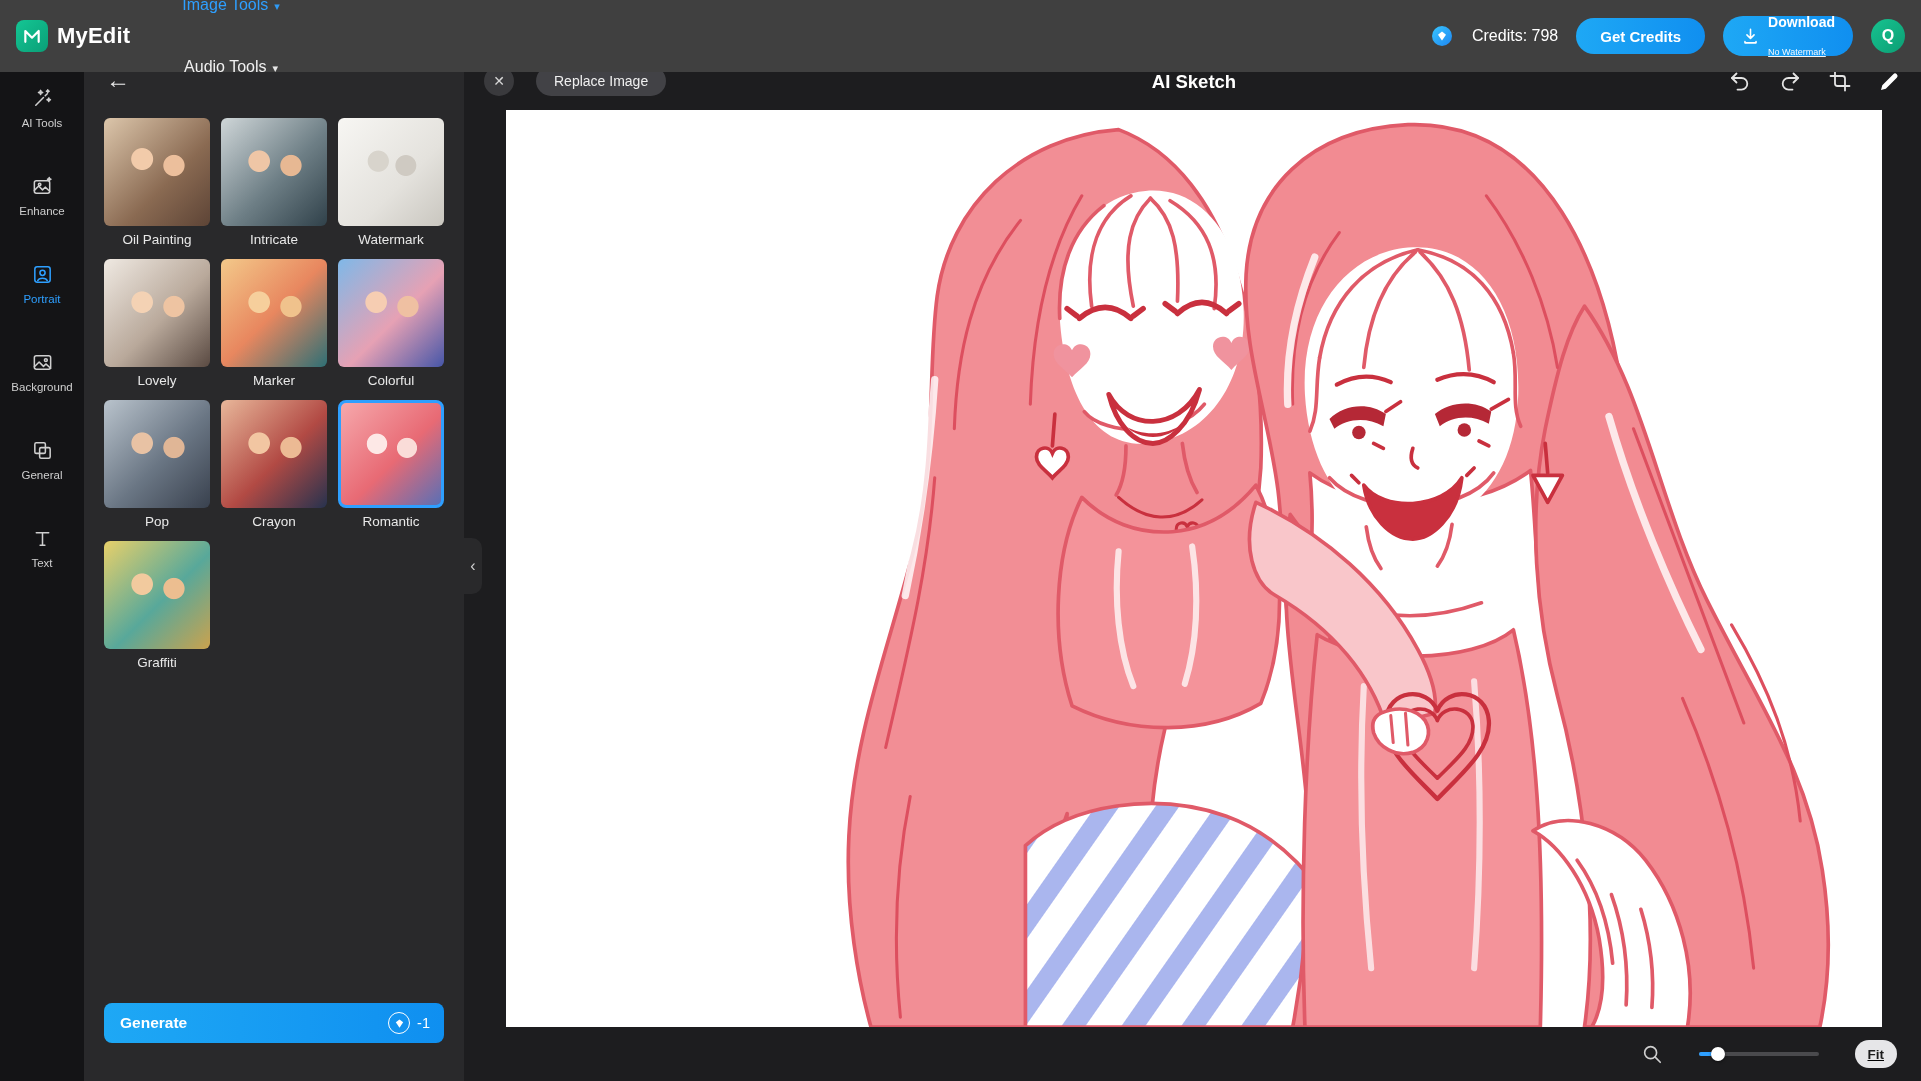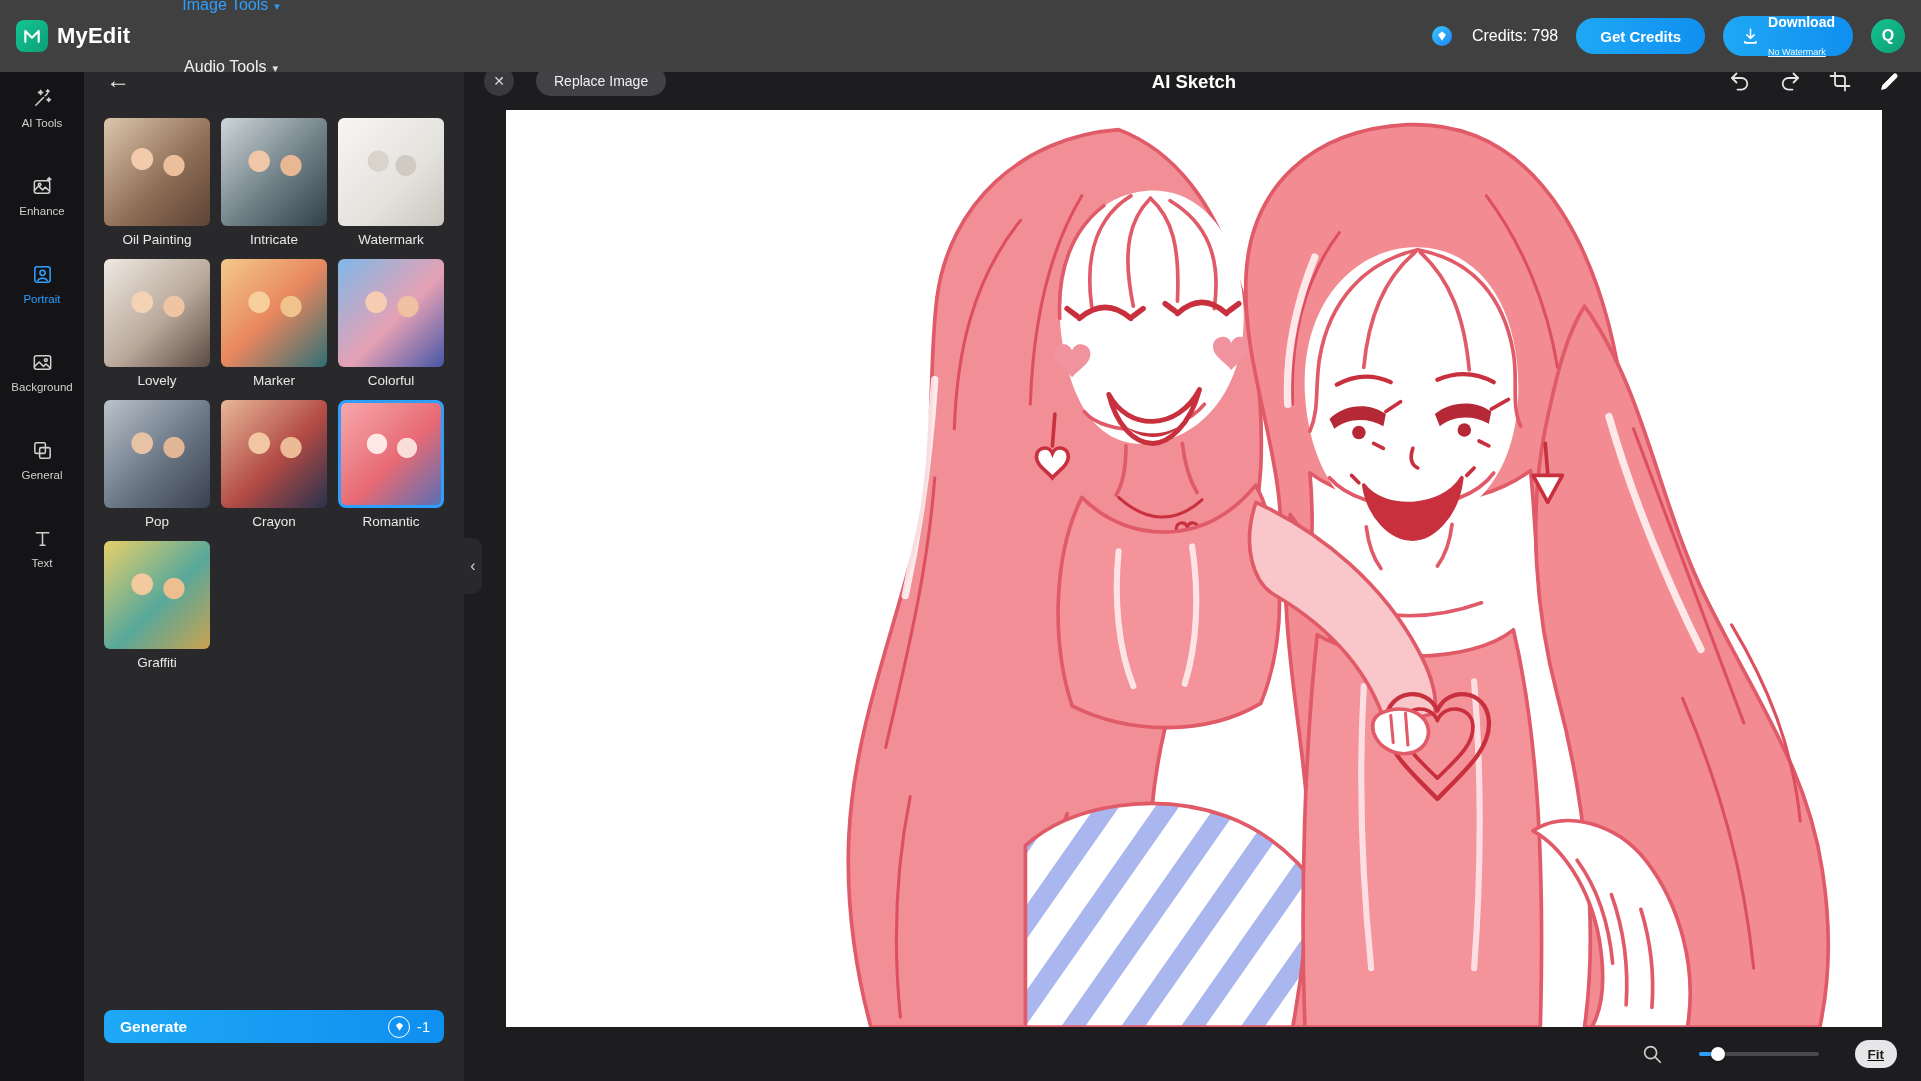--- a/index.html
+++ b/index.html
@@ -56,21 +56,21 @@
   .th1{background-color:#5a6b72;background-image:radial-gradient(circle at 36% 40%, #efc6a6 0 11%, rgba(0,0,0,0) 12%),radial-gradient(circle at 66% 44%, #e7b893 0 11%, rgba(0,0,0,0) 12%),linear-gradient(135deg,#cfd6d8,#6e7f86 55%,#30414a);}
   .th2{background-color:#e9e7e2;background-image:radial-gradient(circle at 38% 40%, #d8d4cc 0 11%, rgba(0,0,0,0) 12%),radial-gradient(circle at 64% 44%, #cfcac2 0 11%, rgba(0,0,0,0) 12%),linear-gradient(135deg,#f7f6f3,#e4e2dd 60%,#c9c6bf);}
   .th3{background-color:#9c8a7c;background-image:radial-gradient(circle at 36% 40%, #f4d2b4 0 11%, rgba(0,0,0,0) 12%),radial-gradient(circle at 66% 44%, #eec4a2 0 11%, rgba(0,0,0,0) 12%),linear-gradient(135deg,#efe9e2,#b9a99b 55%,#5a4a42);}
   .th4{background-color:#c97a52;background-image:radial-gradient(circle at 36% 40%, #f6cf9c 0 11%, rgba(0,0,0,0) 12%),radial-gradient(circle at 66% 44%, #f0c28c 0 11%, rgba(0,0,0,0) 12%),linear-gradient(135deg,#f3c98a,#e8875f 50%,#2e6f75);}
   .th5{background-color:#7a86c2;background-image:radial-gradient(circle at 36% 40%, #f6cdb2 0 11%, rgba(0,0,0,0) 12%),radial-gradient(circle at 66% 44%, #efc0a2 0 11%, rgba(0,0,0,0) 12%),linear-gradient(135deg,#7fb8e8,#e6a1b4 55%,#4656a8);}
   .th6{background-color:#6a7684;background-image:radial-gradient(circle at 36% 40%, #e8c2a4 0 11%, rgba(0,0,0,0) 12%),radial-gradient(circle at 66% 44%, #e0b696 0 11%, rgba(0,0,0,0) 12%),linear-gradient(135deg,#b9c3cc,#6a7684 55%,#39414e);}
   .th7{background-color:#a35a4c;background-image:radial-gradient(circle at 36% 40%, #f2c6a2 0 11%, rgba(0,0,0,0) 12%),radial-gradient(circle at 66% 44%, #ecba94 0 11%, rgba(0,0,0,0) 12%),linear-gradient(135deg,#e8b79a,#b24a44 55%,#27324e);}
   .th8{background-color:#ee8a90;background-image:radial-gradient(circle at 36% 40%, #fde8e6 0 11%, rgba(0,0,0,0) 12%),radial-gradient(circle at 66% 44%, #fadcd8 0 11%, rgba(0,0,0,0) 12%),linear-gradient(135deg,#f6a8ac,#e86a74 55%,#5a6fb5);}
   .th9{background-color:#de6a8c;background-image:radial-gradient(circle at 36% 40%, #fad2c2 0 11%, rgba(0,0,0,0) 12%),radial-gradient(circle at 66% 44%, #f4c4b2 0 11%, rgba(0,0,0,0) 12%),linear-gradient(135deg,#f08ea6,#48b8b4 60%,#e25a7a);}
   .th10{background-color:#c2a45e;background-image:radial-gradient(circle at 36% 40%, #f2ca9e 0 11%, rgba(0,0,0,0) 12%),radial-gradient(circle at 66% 44%, #ecbe90 0 11%, rgba(0,0,0,0) 12%),linear-gradient(135deg,#e8d06a,#58a89a 55%,#caa24e);}
-  .generate{position:absolute;left:20px;right:20px;bottom:38px;height:33px;border-radius:8px;
+  .generate{position:absolute;left:20px;right:20px;bottom:38px;height:40px;border-radius:8px;
     background:linear-gradient(90deg,#1ea8f5,#0f8ff0);display:flex;align-items:center;
     padding:0 14px 0 16px;cursor:pointer;}
   .generate-label{color:#fff;font-size:15.5px;font-weight:bold;}
   .generate-right{margin-left:auto;display:flex;align-items:center;gap:7px;}
   .gen-gem{width:20px;height:20px;border-radius:50%;border:1.6px solid #fff;display:flex;align-items:center;justify-content:center;}
   .gen-gem svg{width:11px;height:11px;}
   .gen-cost{color:#fff;font-size:14.5px;}
   .collapse-tab{position:absolute;left:464px;top:538px;width:18px;height:56px;background:#29292b;
     border-radius:0 10px 10px 0;display:flex;align-items:center;justify-content:center;
     color:#cfcfcf;font-size:16px;cursor:pointer;z-index:8;}

